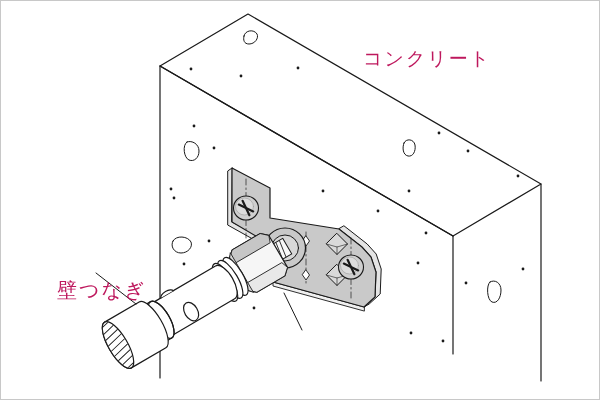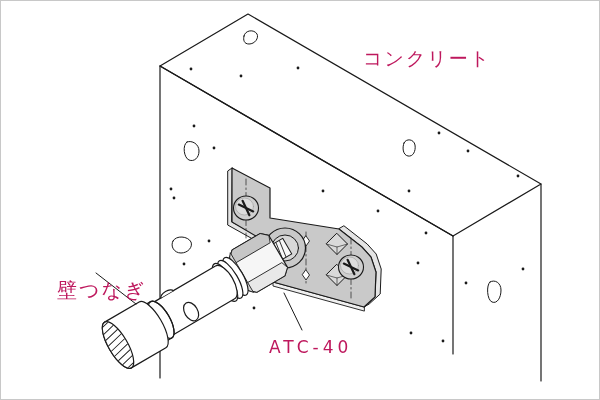--- a/index.html
+++ b/index.html
@@ -181,16 +181,15 @@
     <g stroke="#1a1a1a" stroke-width="1" fill="none">
       <path d="M95,272 L135,303"></path>
       <path d="M283,292 L301,329"></path>
     </g>
   </svg>
 
   <div class="label label-concrete">コンクリート</div>
 
   <div class="label label-walltie">壁つなぎ</div>
 
-  <div class="label label-code">ATC-40</div>
 
 
 </div>
 
 </body></html>

